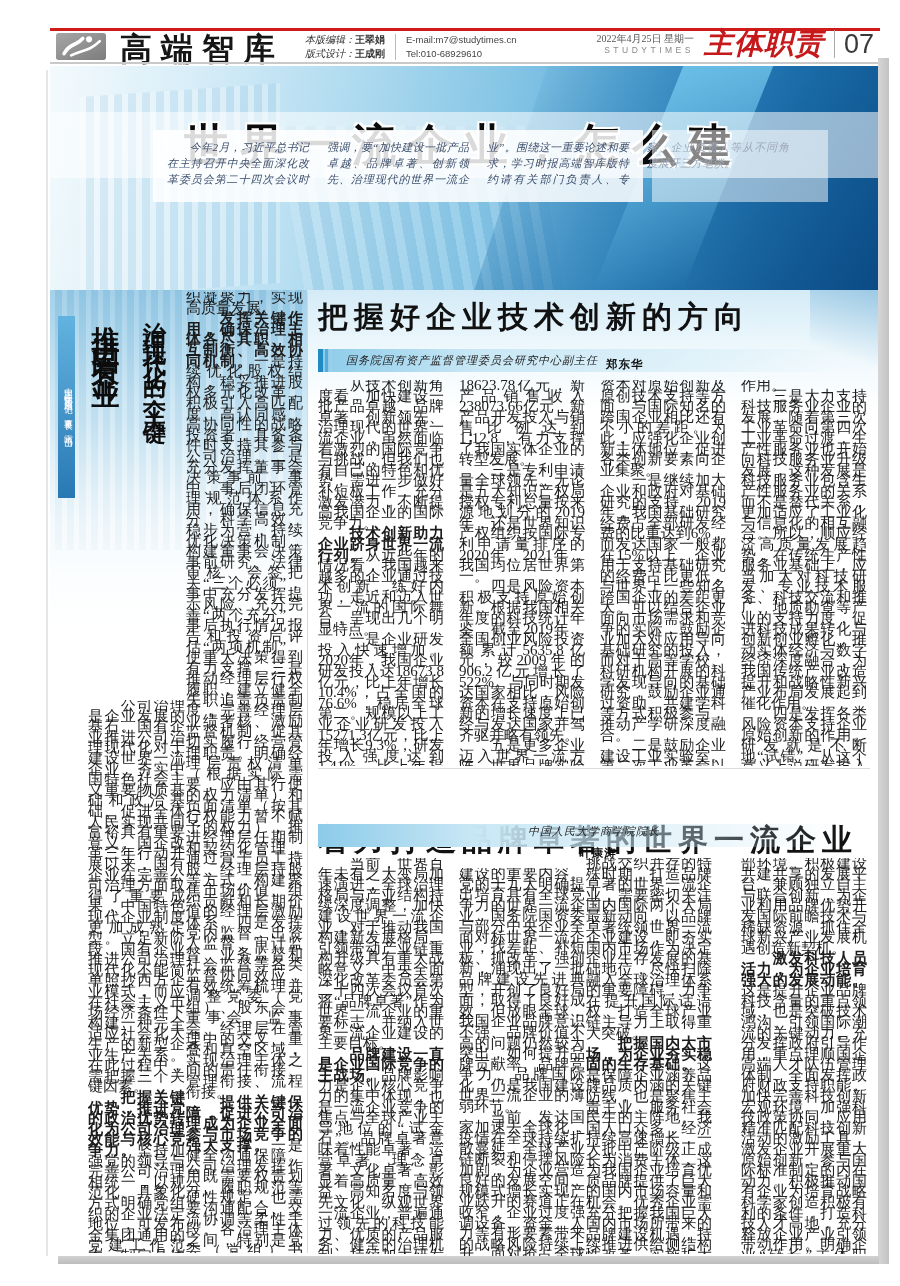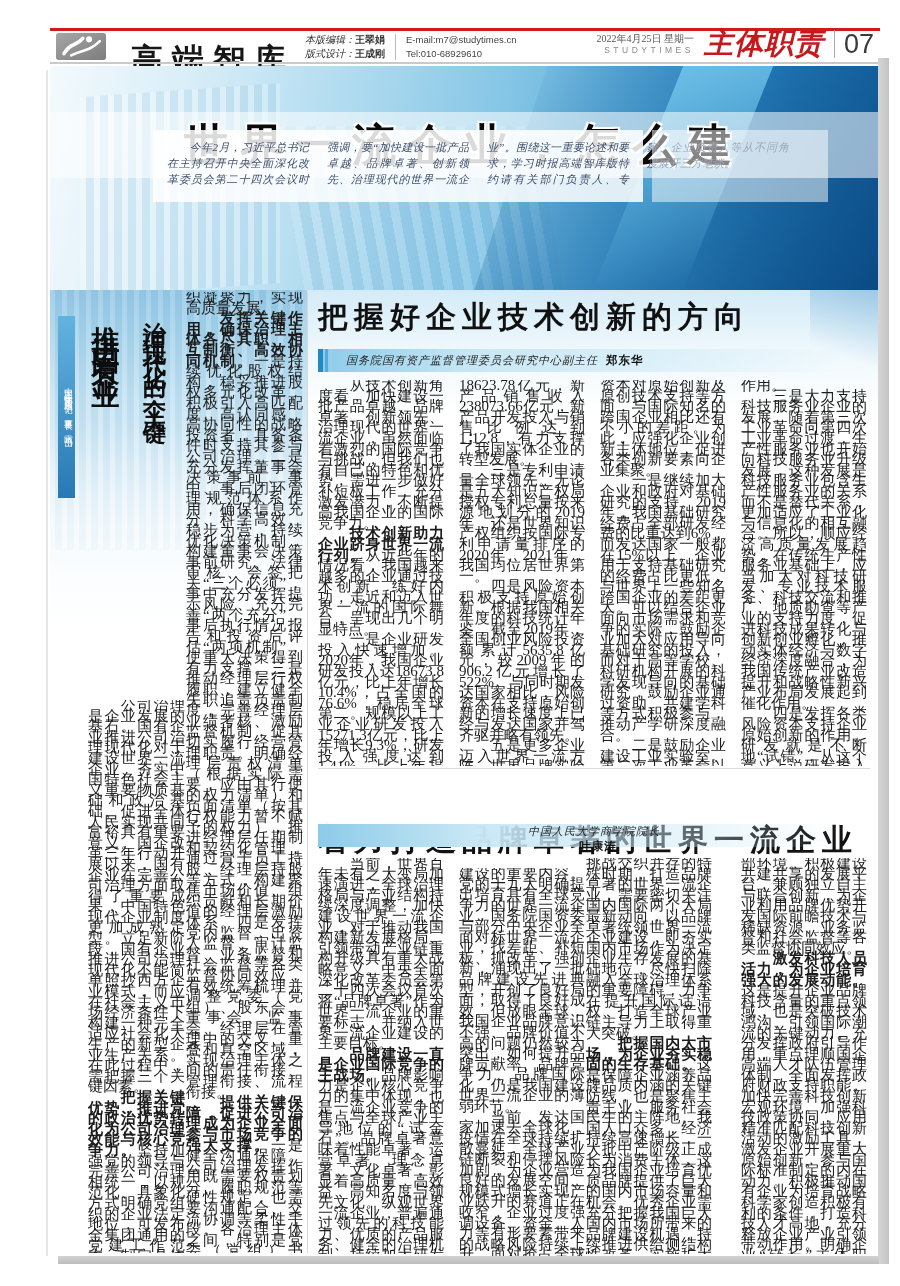--- a/index.html
+++ b/index.html
@@ -7,21 +7,21 @@
         font-family:"Liberation Serif","DejaVu Serif",serif;color:#1a1a1a;}
   
   .edge-right{position:absolute;left:878px;top:58px;width:11px;height:1206px;background:linear-gradient(90deg,#d6d6d6,#c3c3c3);}
   .edge-bottom{position:absolute;left:58px;top:1256px;width:821px;height:8px;background:linear-gradient(180deg,#d2d2d2,#bdbdbd);}
   .edge-left{position:absolute;left:46px;top:70px;width:2px;height:1186px;background:#e6e6e6;}
   
   .red-line{position:absolute;left:50px;top:28px;width:830px;height:3px;background:#d01b1b;}
   .header-rule{position:absolute;left:50px;top:62px;width:839px;height:2px;background:#c9c9c9;}
   .logo{position:absolute;left:56px;top:33px;width:50px;height:27px;}
   .section-title{position:absolute;left:116px;top:24px;font-family:"Liberation Sans","DejaVu Sans",sans-serif;
-                 font-size:32px;font-weight:bold;letter-spacing:9px;color:#161616;margin:15px;}
+                 font-size:32px;font-weight:bold;letter-spacing:9px;color:#161616;margin:4px;}
   .editor-box{position:absolute;left:305px;top:33px;display:flex;align-items:center;font-size:10px;color:#333;}
   .editor-labels div{font-style:italic;line-height:14px;}
   .editor-labels b{font-style:normal;font-weight:bold;}
   .editor-vline{width:1px;height:26px;background:#bbb;margin:0 10px;}
   .editor-contact div{font-family:"Liberation Sans","DejaVu Sans",sans-serif;font-size:9.5px;line-height:14px;color:#444;}
   .header-right{position:absolute;left:556px;top:27px;width:318px;height:34px;display:flex;align-items:center;justify-content:flex-end;}
   .date-block{text-align:right;margin-right:10px;}
   .date-cn{font-size:10px;color:#555;line-height:12px;}
   .date-en{font-family:"Liberation Sans","DejaVu Sans",sans-serif;font-size:8.5px;letter-spacing:3.5px;color:#888;line-height:11px;}
   .masthead{font-size:29px;font-weight:bold;font-style:italic;color:#c5191c;letter-spacing:1px;margin-right:10px;
@@ -93,21 +93,21 @@
   .byline-band{position:absolute;left:318px;width:552px;height:23px;display:flex;align-items:center;
                background:linear-gradient(90deg,#8ccbe9 0%,#c8e7f5 28%,rgba(255,255,255,0) 95%);}
   .mid-band{top:349px;}
   .bot-band{top:824px;flex-direction:column;}
   .byline-bars{display:inline-flex;align-items:stretch;height:23px;margin-right:14px;}
   .byline-bars i{display:block;height:100%;}
   .byline-bars i:nth-child(1){width:5px;background:#1f8ac4;margin-right:2px;}
   .byline-bars i:nth-child(2){width:3px;background:#55abdb;margin-right:2px;}
   .byline-bars i:nth-child(3){width:2px;background:#9bcfec;}
   .byline-org{font-size:11px;color:#222;font-style:italic;letter-spacing:1px;}
-  .byline-name{font-size:11.5px;font-weight:bold;color:#111;margin-left:8px;letter-spacing:1px;}
+  .byline-name{font-size:11.5px;font-weight:bold;color:#111;margin-left:8px;letter-spacing:1px;margin-top:7px;}
 </style>
 </head>
 <body>
 
 <div class="page">
 
   <div class="red-line"></div>
   <div class="logo">
     <svg viewBox="0 0 56 30" width="50" height="27">
       <defs>
@@ -230,20 +230,20 @@
       <p><span>建设的重要内容。党的十九大明确提出培育具有全球竞争力的世界一流企业，国务院国资委与部分中央企业全面对标世界一流企业，找差距、补短板、抓改革、强创新，涌现出了一批品牌建设先进典型，开创了良好局面，取得了良好成效。但放眼全球，我国企业品牌意识不强、品牌价值不高的问题仍然较为突出，如何提升品牌贡献率、品牌竞争力、品牌国际化，仍是我国建设世界一流企业的薄弱环节。</span></p>
       <p><span>　　当前，发达国家加速去全球化，疫情在全球持续扩散蔓延，全球产业链断裂和停摆风险加剧，为企业营造良好的发展空间、规模式增长实现产业跃升的赛道正在收窄，企业过度强调设备、资金、人力等有形要素带来的战略风险持续上升。面对抢占全球价值链制高点、引领带动产业升级等多重要求，核心关键就在于打造具有全球竞争力的知名品牌，赋予品牌更丰富的品质内涵、更高端的国际美誉度、更充分的科技含量和更强劲的产业引领力，为加快建设世界一流企业争取战略机遇、培植核心能力、激发强大动能。</span></p>
       <p><span class="seg-b">　　打造品牌卓著的世界一流企业</span><span>，必须把握发展大势。在机遇与</span></p>
     </div>
   <div class="col b3">
       <p><span>挑战交织并存的特殊时期，打造品牌卓著的世界一流企业，需要密切关注国内国际两个大局最新动向，以品牌卓著统领世界一流企业建设，即夯实国内市场作为决定企业生存发展的基础地位，尽快扫除融入全球治理体系的重要障碍，力争在提升国际话语权、打造全球产业链主导力上取得重大突破。</span></p>
       <p><span class="seg-b">　　把握国内大市场，为企业夯实稳固的生存基础。</span><span>这是保障企业涵养品牌品质内涵的关键防线，也是聚焦主责主业、服务社会民生的主阵地。我国人口众多，经济持续高速增长，一大批中产阶级正成长为消费主体，这为我国企业培育优质品牌提供了巨大的国内市场容量和机会。优秀企业需充分把握我国巨大国内市场所带来的品牌建设机遇，持续推进供给侧结构性改革，实施扩大内需策略，推进构建统一开放、竞争有序的政府采购市场体系，着重培育具有产业带动力、国际影响力的科技型企业。充分发挥大型集团企业的资源优势与市场优势，加大内部市场开放力度，引领新产业新业态新模式创新。</span></p>
       <p><span class="seg-b">　　融入国际新体系，为企业营造良好的发展空间。</span><span>这是检验企业品牌国际影响力的试金石，也是衡量一</span></p>
     </div>
   <div class="col b4">
-      <p><span>部环境。积极建设共建共享的发展平台，兼顾独立自主与联合创新，为企业利用品牌优势开发国际前瞻技术与稀缺资源、业务监督和社会监督等各类监督协同效应。</span></p>
+      <p><span>部环境。积极建设共建共享的发展平台，兼顾独立自主与联合创新，为企业利用品牌优势开发国际前瞻技术与稀缺资源、抓住全球新兴产业发展机遇创造新契机。</span></p>
       <p><span class="seg-b">　　激发科技人员活力，为企业培育强大的发展动能。</span><span>这是提升企业品牌科技含量的重点领域，也是突破技术鸿沟、引领国际潮流的关键动力。充分发挥政府引导作用，重点理顺国企高端人才队伍管理体制、全面发挥政府财政支持职能、加快完善科技创新宏观环境。加强科技政策协同，应用精准匹配科技创新活动的激励工具，激发企业开展重大原始创新、参与国际标准制定的内在动力。积极推动国有企业为培育战略科学家创造积极有利的条件，打造科技人才高地，充分释放企业产业引领带动作用。明确企业“链长”主体职责，聚焦现代产业链发展目标，充分开发与利用最新产业成果，支撑国家战略落实落地。破除“卡脖子”技术障碍，引导创新资源向产业链上下游集聚，助推产业链补链、延链、强链以及转型升级，培育国内国际双循环新动能。</span></p>
     </div>
 
   <div class="edge-right"></div>
   <div class="edge-bottom"></div>
   <div class="edge-left"></div>
 </div>
 
 </body></html>

